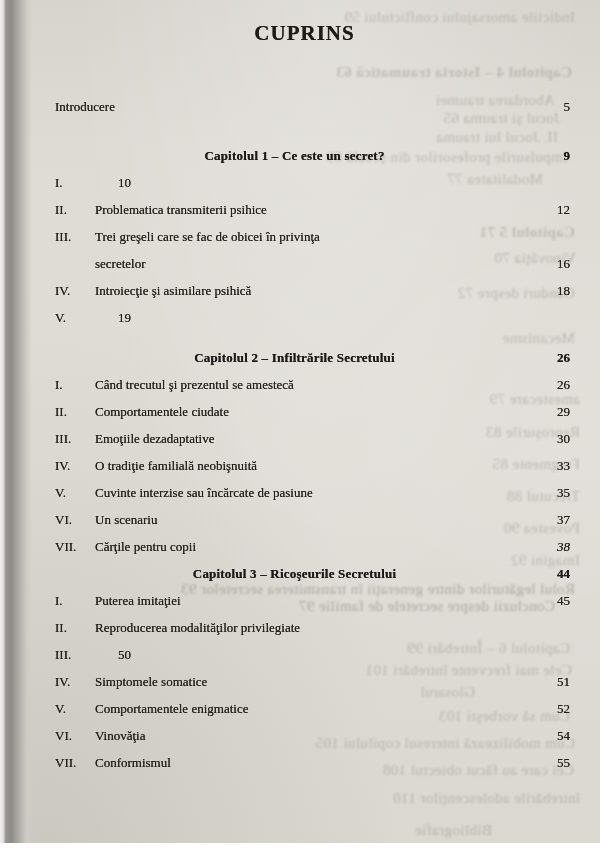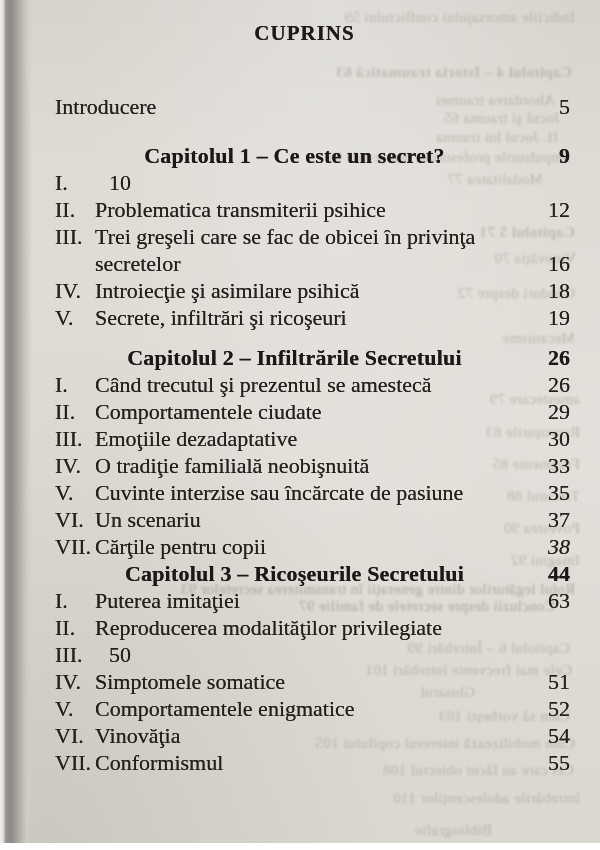--- a/index.html
+++ b/index.html
@@ -36,21 +36,21 @@
   
   #content{
     position:absolute;left:55px;right:30px;top:0;z-index:2;
     text-shadow:0 0 .5px rgba(35,32,28,.85);
   }
   #page-title{
     margin-top:20px;height:26px;line-height:26px;
     text-align:center;font-weight:bold;font-size:21px;letter-spacing:1px;
     position:relative;left:-8px;color:#1d1b18;
   }
-  .row{display:flex;height:27px;line-height:27px;font-size:22px;}
+  .row{display:flex;height:27px;line-height:27px;font-size:13px;}
   .num{width:40px;flex:none;}
   .txt{flex:1;white-space:nowrap;overflow:visible;}
   .pg{width:36px;flex:none;text-align:right;}
   .pg.it{font-style:italic;}
   .heading{font-weight:bold;color:#1b1917;}
   .heading .txt{letter-spacing:.2px;text-align:center;}
   #intro-row{margin-top:47px;}
   #chapter-1{margin-top:22px;}
   #chapter-2{margin-top:13px;}
   #chapter-3{}
@@ -120,21 +120,20 @@
         <span class="txt">secretelor</span>
         <span class="pg">16</span>
       </div>
       <div class="row">
         <span class="num">IV.</span>
         <span class="txt">Introiecţie şi asimilare psihică</span>
         <span class="pg">18</span>
       </div>
       <div class="row">
         <span class="num">V.</span>
-        <span class="txt">Secrete, infiltrări şi ricoşeuri</span>
         <span class="pg">19</span>
       </div>
     </div>
 
     <div id="chapter-2">
       <div class="row heading">
         <span class="txt">Capitolul 2 – Infiltrările Secretului</span>
         <span class="pg">26</span>
       </div>
       <div class="row">
@@ -175,21 +174,21 @@
     </div>
 
     <div id="chapter-3">
       <div class="row heading">
         <span class="txt">Capitolul 3 – Ricoşeurile Secretului</span>
         <span class="pg">44</span>
       </div>
       <div class="row">
         <span class="num">I.</span>
         <span class="txt">Puterea imitaţiei</span>
-        <span class="pg">63</span>
+        <span class="pg">45</span>
       </div>
       <div class="row">
         <span class="num">II.</span>
         <span class="txt">Reproducerea modalităţilor privilegiate</span>
       </div>
       <div class="row">
         <span class="num">III.</span>
         <span class="pg">50</span>
       </div>
       <div class="row">

